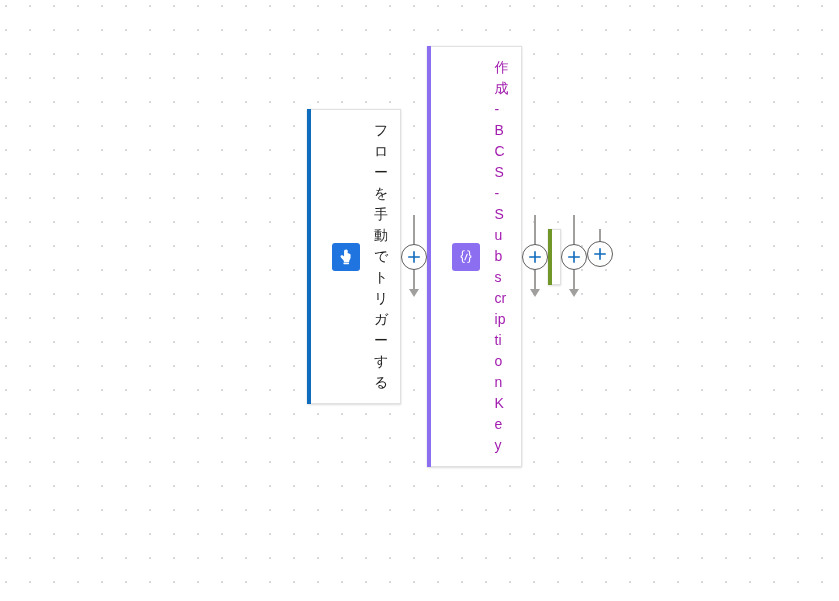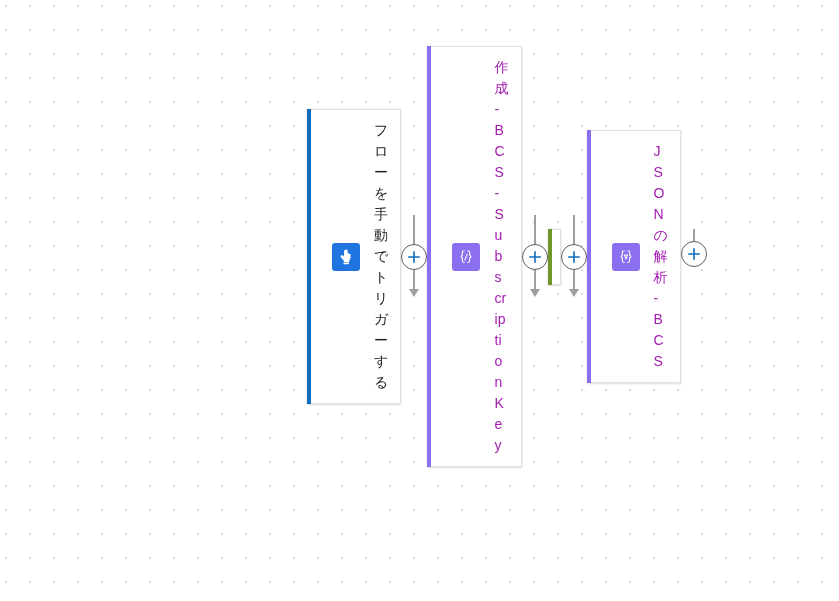--- a/index.html
+++ b/index.html
@@ -219,33 +219,20 @@
       <span class="line top"></span>
       <span class="line bottom"></span>
       <span class="arrowhead"></span>
       <div class="plus-btn">
         <svg width="14" height="14" viewBox="0 0 14 14" aria-hidden="true">
           <path d="M7 1.2v11.6M1.2 7h11.6" stroke="#0f6cbd" stroke-width="1.6" stroke-linecap="butt" fill="none"></path>
         </svg>
       </div>
     </div>
 
-    <div class="card">
-      <span class="accent" style="background:#8c6ff0"></span>
-      <div class="card-inner">
-        <span class="icon-tile" style="background:#8c6ff0">
-          <svg width="18" height="18" viewBox="0 0 24 24" aria-hidden="true">
-            <path d="M9.6 3.6c-1.7 0-2.4.9-2.4 2.5v2.7c0 1.3-.5 1.9-1.6 2.1v1.2c1.1.2 1.6.8 1.6 2.1v2.7c0 1.6.7 2.5 2.4 2.5" stroke="#ffffff" stroke-width="1.5" fill="none" stroke-linecap="round"></path>
-            <path d="M14.4 3.6c1.7 0 2.4.9 2.4 2.5v2.7c0 1.3.5 1.9 1.6 2.1v1.2c-1.1.2-1.6.8-1.6 2.1v2.7c0 1.6-.7 2.5-2.4 2.5" stroke="#ffffff" stroke-width="1.5" fill="none" stroke-linecap="round"></path>
-            <path d="M9.8 9.2h4.4L12 14.6z" stroke="#ffffff" stroke-width="1.4" fill="none" stroke-linejoin="round"></path>
-          </svg>
-        </span>
-        <span class="card-title">JSON の解析-BCS</span>
-      </div>
-    </div>
 
     <div class="connector tail">
       <span class="line top" style="height:14px"></span>
       <div class="plus-btn" style="margin-top:12px">
         <svg width="14" height="14" viewBox="0 0 14 14" aria-hidden="true">
           <path d="M7 1.2v11.6M1.2 7h11.6" stroke="#0f6cbd" stroke-width="1.6" stroke-linecap="butt" fill="none"></path>
         </svg>
       </div>
     </div>
 

